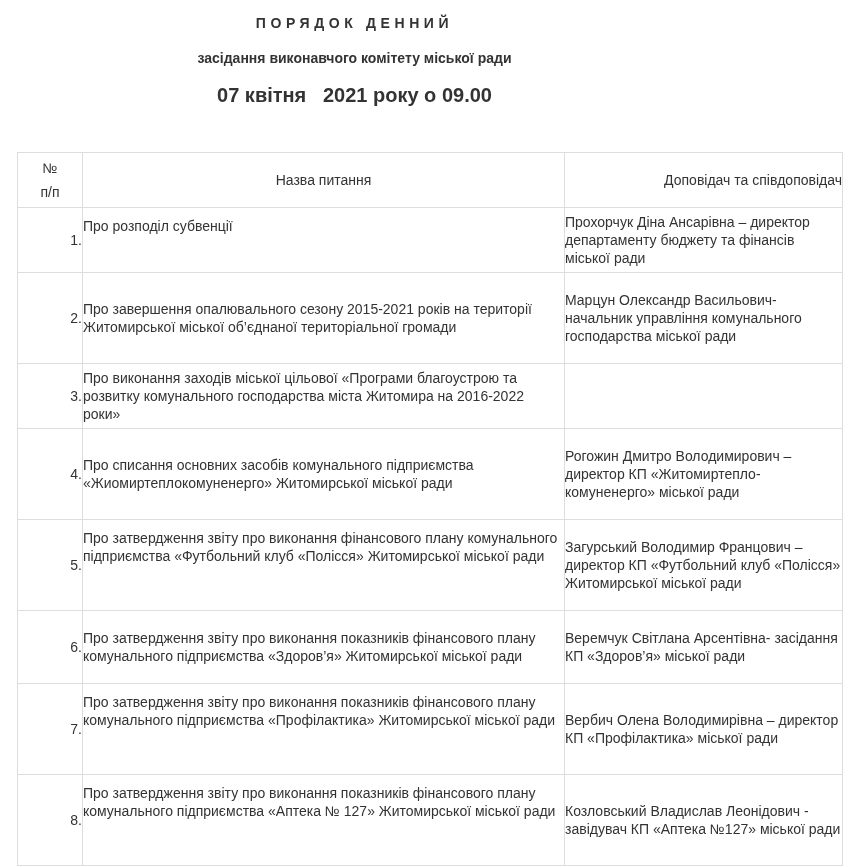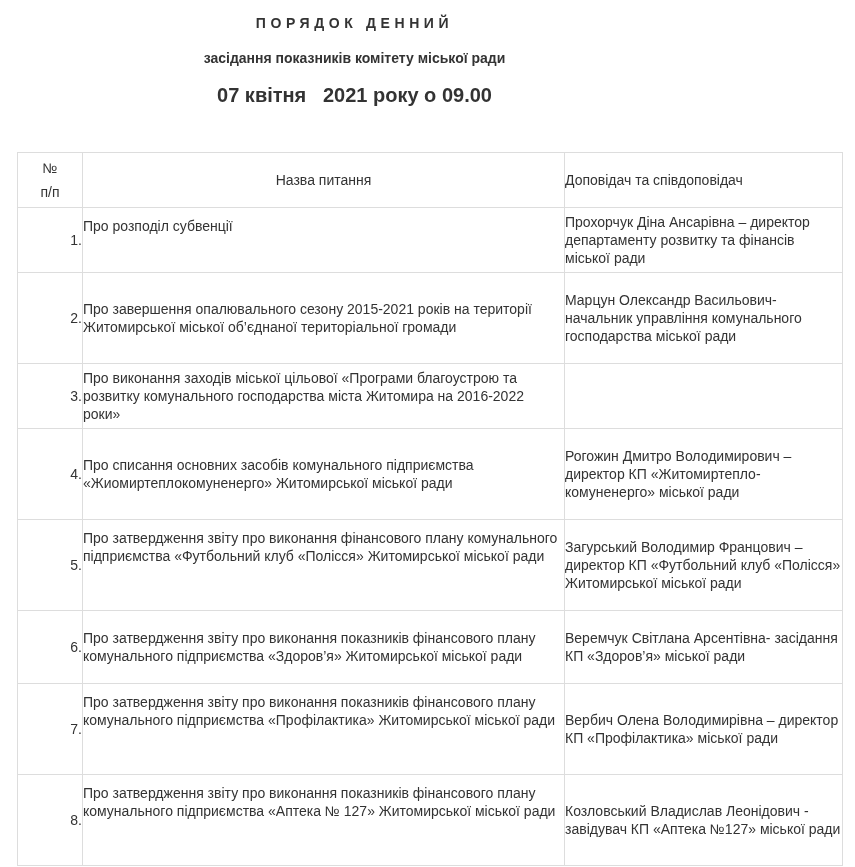--- a/index.html
+++ b/index.html
@@ -45,21 +45,21 @@
       vertical-align: middle;
       padding: 0;
     }
     col.c-num { width: 65px; }
     col.c-title { width: 482px; }
     col.c-rep { width: 278px; }
 
     th.h-num { text-align: center; height: 54px; }
     th.h-num .l1, th.h-num .l2 { display: block; line-height: 24px; }
     th.h-title { padding-left: 0; }
-    th.h-rep { text-align: left; }
+    th.h-rep { text-align: right; }
 
     td.num {
       text-align: right;
       padding-right: 18px;
     }
     td.topic {
       padding-left: 10px;
       padding-right: 8px;
     }
     td.rep {
@@ -67,21 +67,21 @@
       padding-right: 6px;
       vertical-align: top;
       padding-top: 9px;
     }
     td.topic.top { vertical-align: top; padding-top: 9px; }
   </style>
 </head>
 <body>
 
 <div class="title t1">ПОРЯДОК ДЕННИЙ</div>
-<div class="title t2">засідання показників комітету міської ради</div>
+<div class="title t2">засідання виконавчого комітету міської ради</div>
 <div class="title t3">07 квітня   2021 року о 09.00</div>
 
 <table class="agenda">
   <colgroup>
     <col class="c-num">
     <col class="c-title">
     <col class="c-rep">
   </colgroup>
   <thead>
     <tr>
@@ -90,21 +90,21 @@
         <span class="l2">п/п</span>
       </th>
       <th class="h-title">Назва питання</th>
       <th class="h-rep">Доповідач та співдоповідач</th>
     </tr>
   </thead>
   <tbody>
     <tr style="height:65px">
       <td class="num">1.</td>
       <td class="topic top">Про розподіл субвенції</td>
-      <td class="rep">Прохорчук Діна Ансарівна – директор департаменту розвитку та фінансів міської ради</td>
+      <td class="rep">Прохорчук Діна Ансарівна – директор департаменту бюджету та фінансів міської ради</td>
     </tr>
     <tr style="height:91px">
       <td class="num">2.</td>
       <td class="topic">Про завершення опалювального сезону 2015-2021 років на території Житомирської міської об’єднаної територіальної громади</td>
       <td class="rep">Марцун Олександр Васильович- начальник управління комунального господарства міської ради</td>
     </tr>
     <tr style="height:65px">
       <td class="num">3.</td>
       <td class="topic">Про виконання заходів міської цільової «Програми благоустрою та розвитку комунального господарства міста Житомира на 2016-2022 роки»</td>
       <td class="rep"></td>

